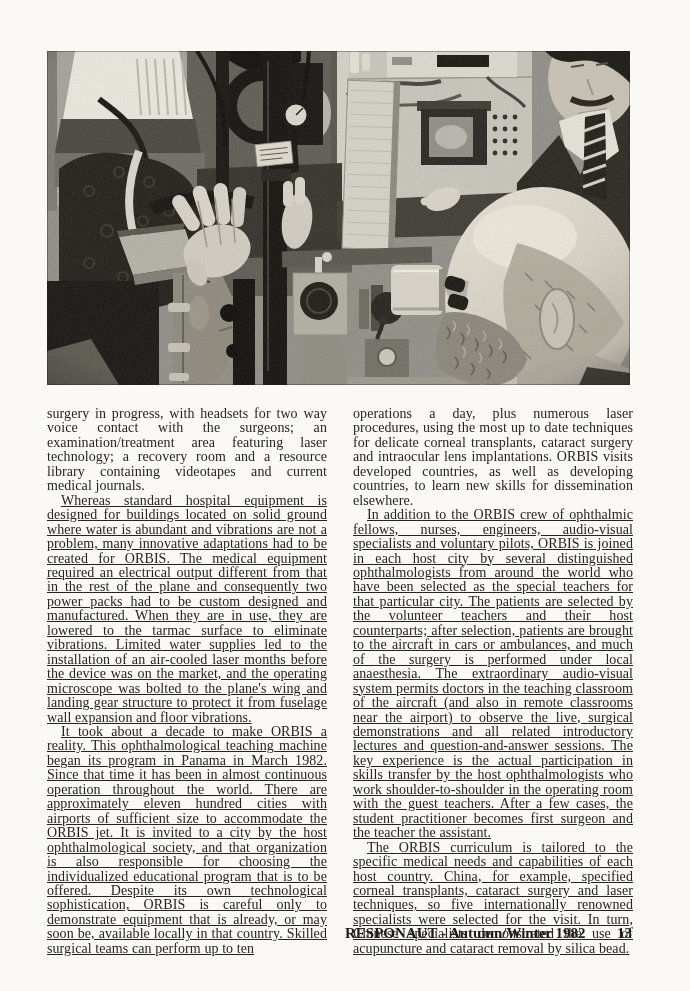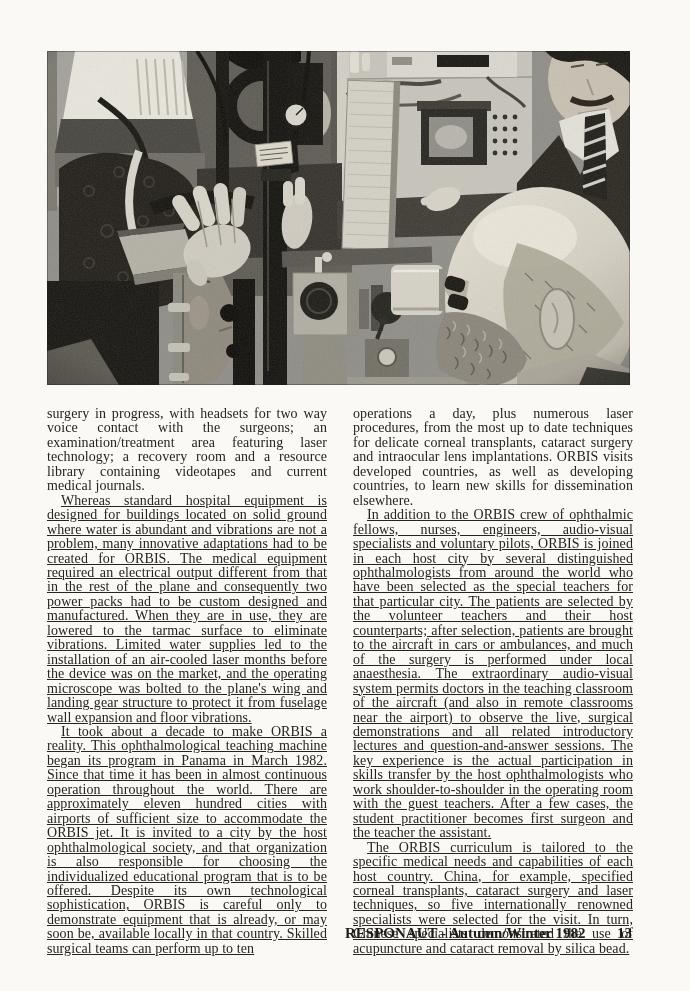--- a/index.html
+++ b/index.html
@@ -338,21 +338,21 @@
     </svg>
   </figure>
 
   <main class="columns">
     <section class="col">
       <p class="para">surgery in progress, with headsets for two way voice contact with the surgeons; an examination/treatment area featuring laser technology; a recovery room and a resource library containing videotapes and current medical journals.</p>
       <p class="para indent">Whereas standard hospital equipment is designed for buildings located on solid ground where water is abundant and vibrations are not a problem, many innovative adaptations had to be created for ORBIS. The medical equipment required an electrical output different from that in the rest of the plane and consequently two power packs had to be custom designed and manufactured. When they are in use, they are lowered to the tarmac surface to eliminate vibrations. Limited water supplies led to the installation of an air-cooled laser months before the device was on the market, and the operating microscope was bolted to the plane's wing and landing gear structure to protect it from fuselage wall expansion and floor vibrations.</p>
       <p class="para indent">It took about a decade to make ORBIS a reality. This ophthalmological teaching machine began its program in Panama in March 1982. Since that time it has been in almost continuous operation throughout the world. There are approximately eleven hundred cities with airports of sufficient size to accommodate the ORBIS jet. It is invited to a city by the host ophthalmological society, and that organization is also responsible for choosing the individualized educational program that is to be offered. Despite its own technological sophistication, ORBIS is careful only to demonstrate equipment that is already, or may soon be, available locally in that country. Skilled surgical teams can perform up to ten</p>
     </section>
     <section class="col">
-      <p class="para">operations a day, plus numerous laser procedures, from the most up to date techniques for delicate corneal transplants, cataract surgery and intraocular lens implantations. ORBIS visits developed countries, as well as developing countries, to learn new skills for dissemination elsewhere.</p>
+      <p class="para">operations a day, plus numerous laser procedures, using the most up to date techniques for delicate corneal transplants, cataract surgery and intraocular lens implantations. ORBIS visits developed countries, as well as developing countries, to learn new skills for dissemination elsewhere.</p>
       <p class="para indent">In addition to the ORBIS crew of ophthalmic fellows, nurses, engineers, audio-visual specialists and voluntary pilots, ORBIS is joined in each host city by several distinguished ophthalmologists from around the world who have been selected as the special teachers for that particular city. The patients are selected by the volunteer teachers and their host counterparts; after selection, patients are brought to the aircraft in cars or ambulances, and much of the surgery is performed under local anaesthesia. The extraordinary audio-visual system permits doctors in the teaching classroom of the aircraft (and also in remote classrooms near the airport) to observe the live, surgical demonstrations and all related introductory lectures and question-and-answer sessions. The key experience is the actual participation in skills transfer by the host ophthalmologists who work shoulder-to-shoulder in the operating room with the guest teachers. After a few cases, the student practitioner becomes first surgeon and the teacher the assistant.</p>
       <p class="para indent">The ORBIS curriculum is tailored to the specific medical needs and capabilities of each host country. China, for example, specified corneal transplants, cataract surgery and laser techniques, so five internationally renowned specialists were selected for the visit. In turn, Chinese specialists demonstrated the use of acupuncture and cataract removal by silica bead.</p>
     </section>
   </main>
 
   <footer class="footer">
     <span class="journal">RESPONAUT - Autumn/Winter 1982</span>
     <span class="pagenum">13</span>
   </footer>
 

